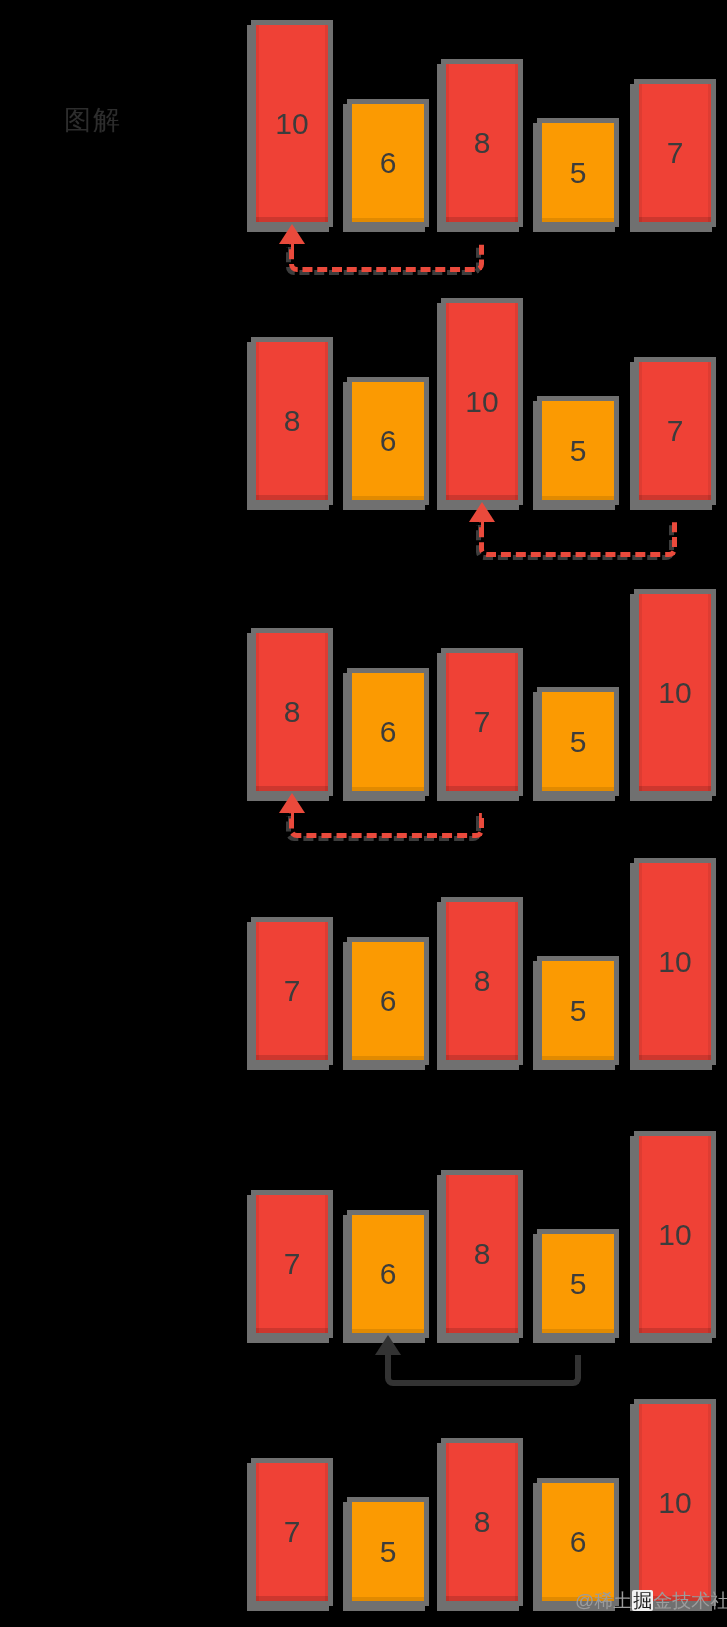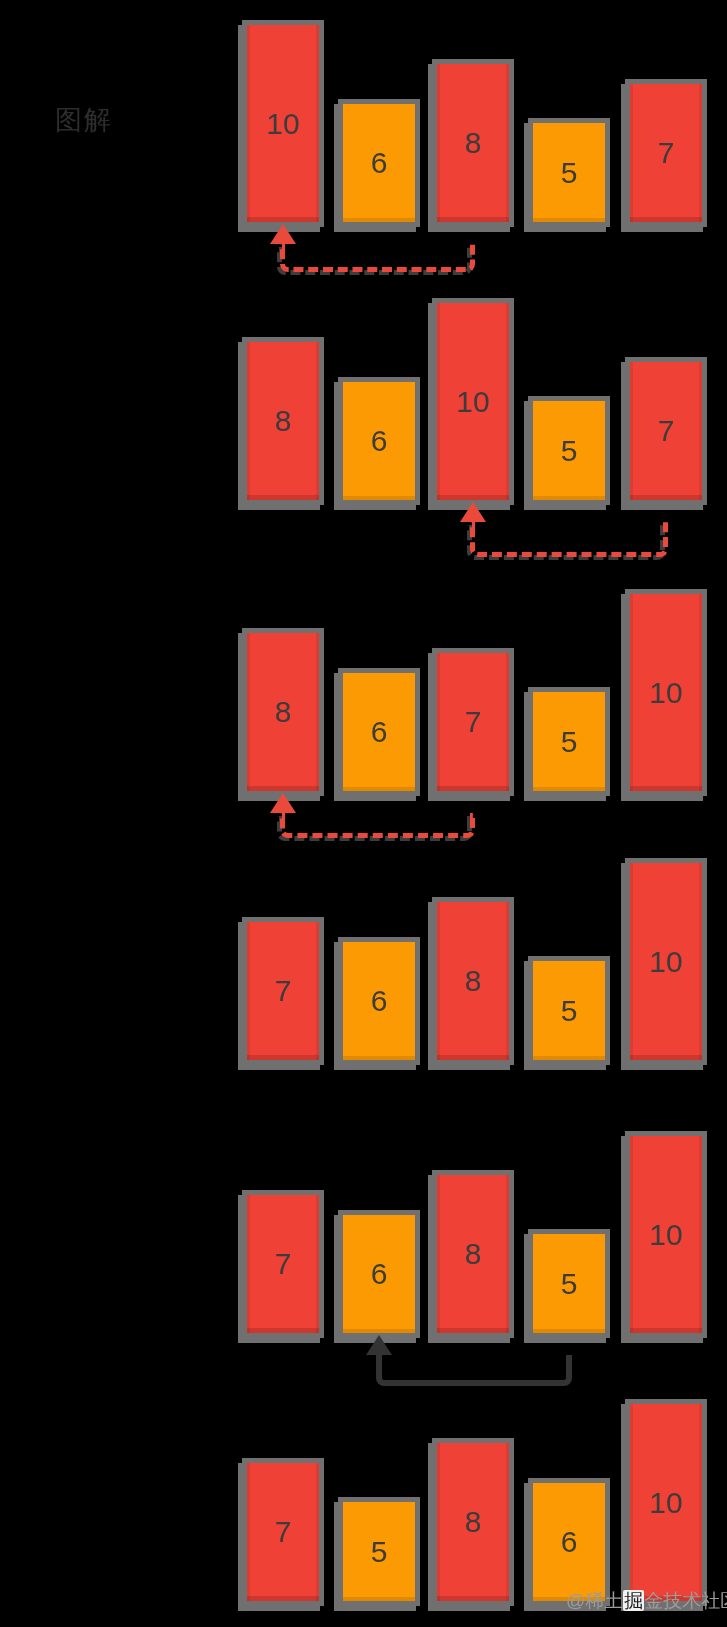--- a/index.html
+++ b/index.html
@@ -3,21 +3,21 @@
 <meta charset="utf-8">
 <style>
   html, body { margin: 0; padding: 0; }
   body {
     width: 727px; height: 1627px;
     background: #000;
     position: relative;
     overflow: hidden;
     font-family: "Liberation Sans", sans-serif;
   }
-  .stage { position: absolute; left: 0; top: 0; width: 682px; height: 1627px; }
+  .stage { position: absolute; left: 9px; top: 0; width: 682px; height: 1627px; }
 
   .bar {
     position: absolute;
     box-sizing: border-box;
     border: 5px solid #707070;
     display: flex;
     align-items: center;
     justify-content: center;
   }
   .bar.red {

